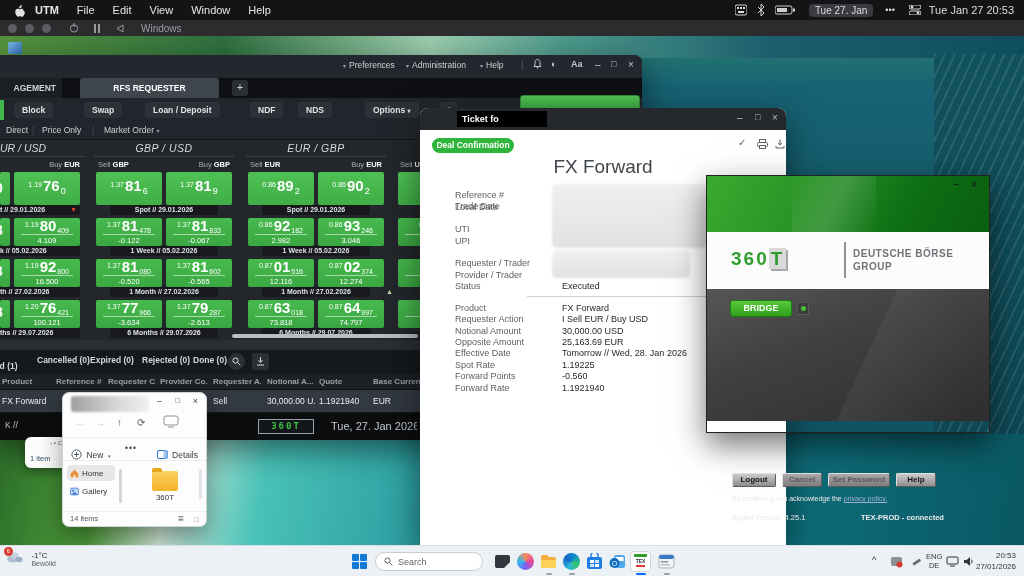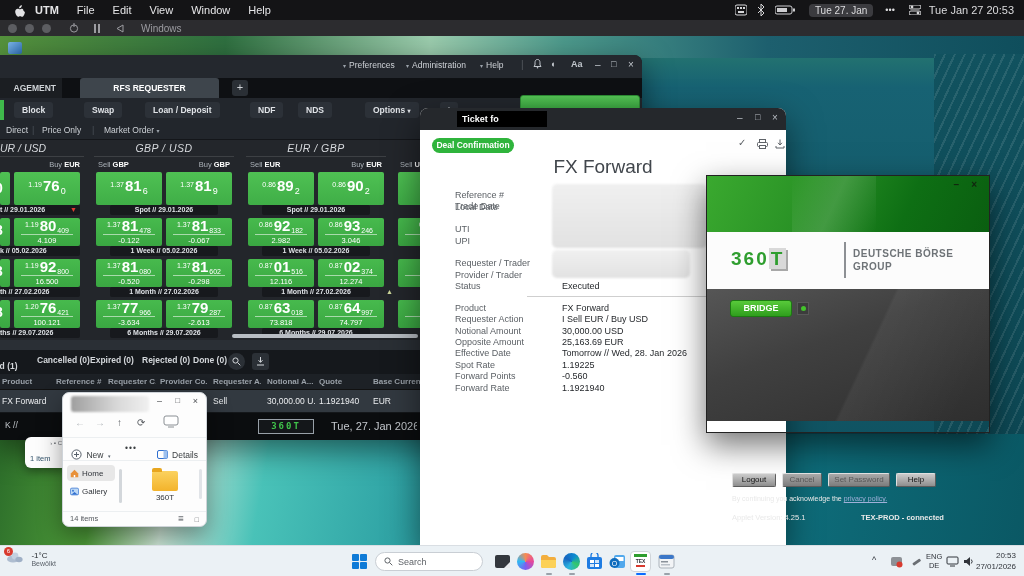--- a/index.html
+++ b/index.html
@@ -127,21 +127,21 @@
   #br-body{position:absolute;left:0;top:113px;width:282px;height:132px;background:
     linear-gradient(160deg,#565656 0%,#404040 40%,#2e2e2e 100%);}
   #br-body:after{content:"";position:absolute;left:0;top:0;width:100%;height:100%;
     background:linear-gradient(115deg,rgba(255,255,255,0) 55%,rgba(255,255,255,.05) 56%,rgba(255,255,255,0) 90%);}
   #br-bridge{position:absolute;left:23px;top:11px;width:62px;height:17px;border-radius:3px;z-index:2;
     background:linear-gradient(#58ca3a,#2f9e1d);border:1px solid #1c7a12;color:#fff;font-size:9px;font-weight:bold;text-align:center;line-height:15px;}
   #br-aux{position:absolute;left:90px;top:13px;width:12px;height:13px;background:#3c3c3c;border:1px solid #585858;z-index:2;}
   #br-aux i{display:block;width:5px;height:5px;border-radius:50%;background:#43c32b;margin:3px auto;}
   .br-btn{position:absolute;top:184px;height:14px;border-radius:2px;z-index:2;
     background:linear-gradient(#cbcbcb,#8e8e8e);border:1px solid #e0e0e0;border-bottom-color:#5c5c5c;border-right-color:#5c5c5c;
-    font-size:8px;font-weight:normal;color:#141414;text-align:center;line-height:12px;}
+    font-size:8px;font-weight:bold;color:#141414;text-align:center;line-height:12px;}
   .br-btn.dis{color:#585858;background:linear-gradient(#a9a9a9,#7d7d7d);}
   .br-small{position:absolute;z-index:2;font-size:7px;color:#e9e9e9;}
   #br-status{position:absolute;left:0;top:245px;width:282px;height:13px;background:#0a0a0a;border-top:1px solid #3a3a3a;
     color:#cfcfcf;font-size:7.5px;line-height:12px;padding-left:8px;z-index:2;}
   
   #taskbar{position:absolute;left:0;top:545px;width:1024px;height:31px;background:rgba(243,247,250,.97);
     border-top:1px solid #d9dee3;z-index:50;}
   #tb-search{position:absolute;left:375px;top:6px;width:108px;height:19px;border-radius:10px;background:#fff;
     border:1px solid #c9ced4;display:flex;align-items:center;font-size:9px;color:#5f6368;padding-left:8px;}
   .tico{position:absolute;top:7px;width:17px;height:17px;}
@@ -372,21 +372,21 @@
                 <div class="pip">080</div>
               </div>
               <div class="pts">-0.520</div>
             </div>
             <div class="tile" style="left: 72px; top: 119px; width: 66px; height: 28px;">
               <div class="rate">
                 <div class="pfx">1.37</div>
                 <div class="mid">81</div>
                 <div class="pip">602</div>
               </div>
-              <div class="pts">-0.298</div>
+              <div class="pts">-0.565</div>
             </div>
             <div class="tchip" style="left: 16px; top: 147px; width: 108px;">1 Month // 27.02.2026</div>
             <div class="tile" style="left: 2px; top: 160px; width: 66px; height: 28px;">
               <div class="rate">
                 <div class="pfx">1.37</div>
                 <div class="mid">77</div>
                 <div class="pip">966</div>
               </div>
               <div class="pts">-3.634</div>
             </div>

